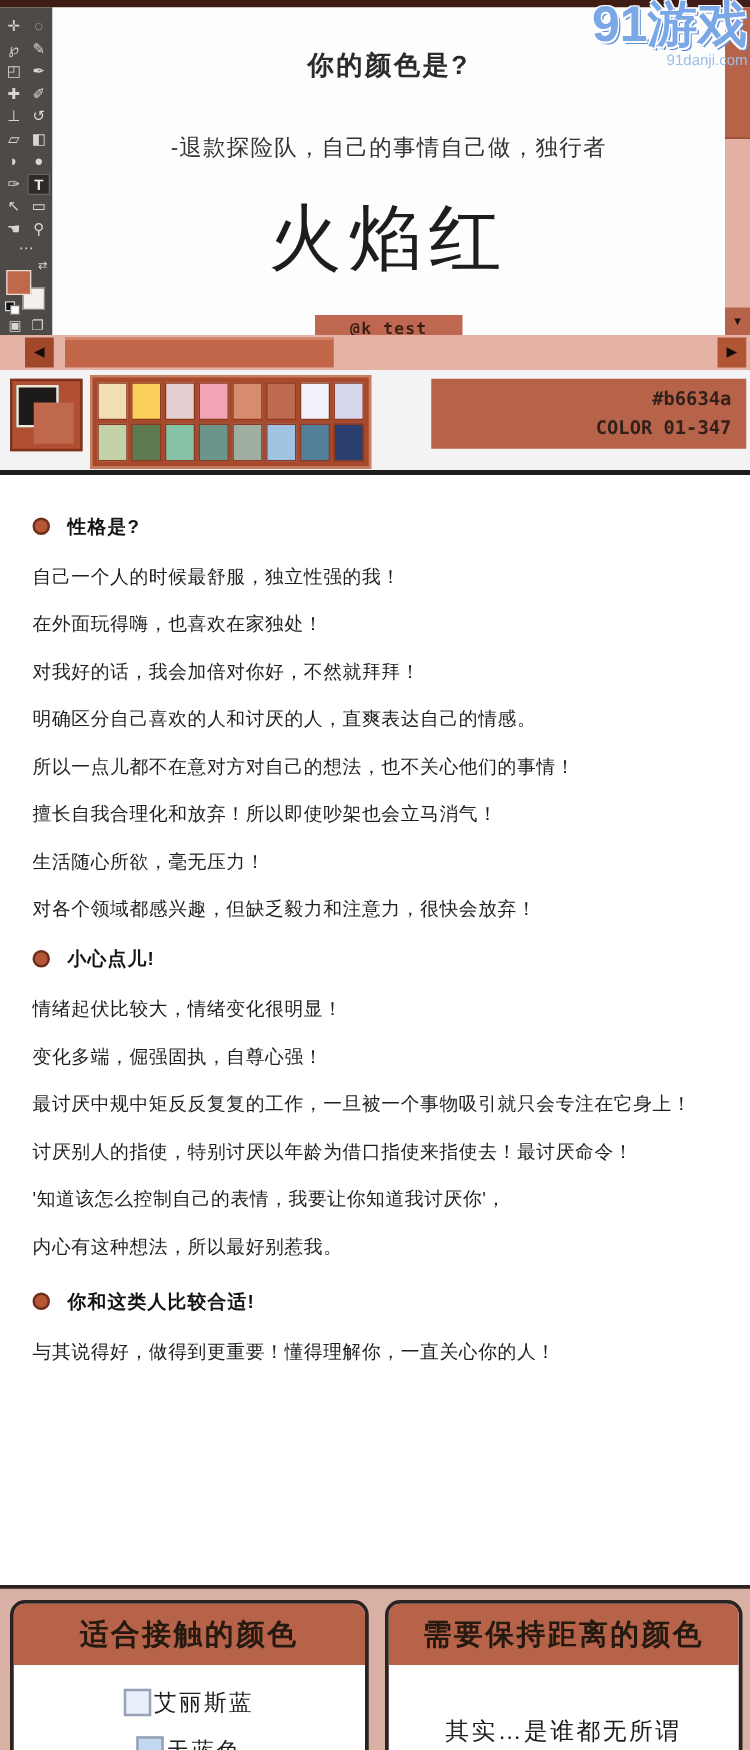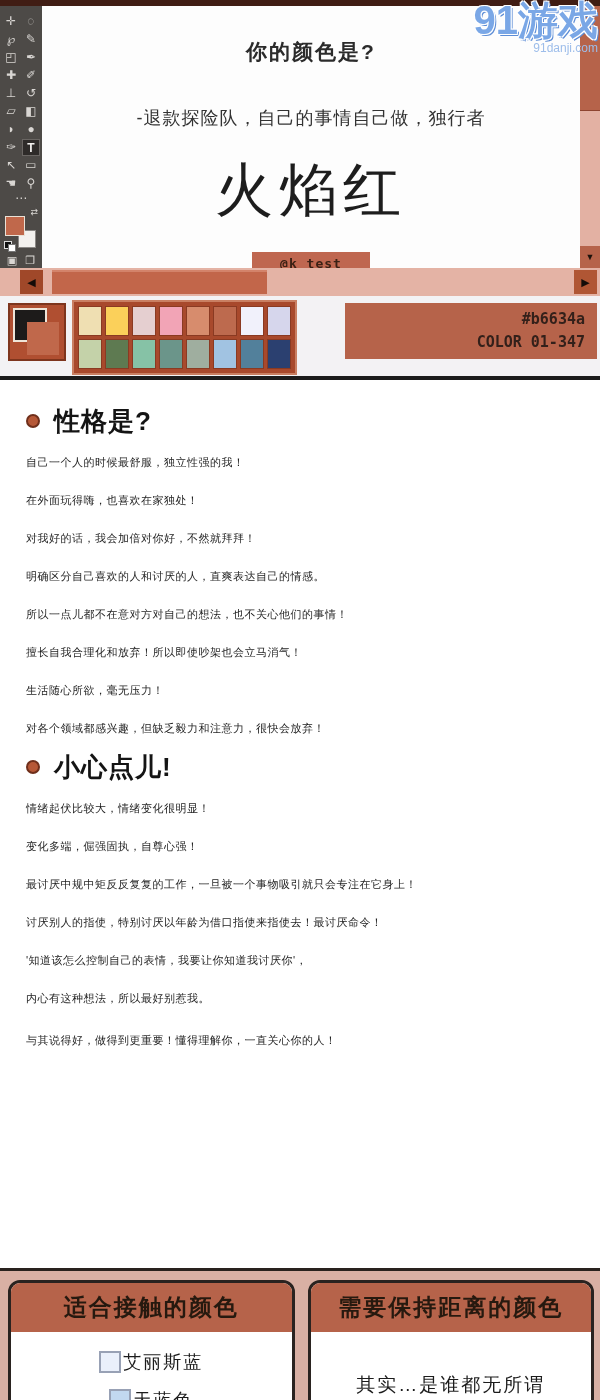--- a/index.html
+++ b/index.html
@@ -55,22 +55,22 @@
                gap:3px;background:#a8492c;padding:4px;border:2px solid #c97f62;}
   .swatch{width:24px;height:30px;border:1px solid #8a3a22;box-sizing:border-box;cursor:pointer;}
   .info{position:absolute;left:345px;top:7px;width:252px;height:56px;background:#b6634a;
         display:flex;flex-direction:column;justify-content:center;align-items:flex-end;padding-right:12px;box-sizing:border-box;
         font-family:"DejaVu Sans Mono",monospace;font-size:15px;font-weight:bold;color:#33201a;line-height:23px;}
 
   
   .content{height:888px;box-sizing:border-box;overflow:hidden;padding:28px 10px 0 26px;background:#fff;}
   .sec-title{display:flex;align-items:center;gap:14px;height:26px;margin-bottom:16px;}
   .bullet{width:14px;height:14px;border-radius:50%;background:#b65837;border:2px solid #6f2f1b;box-sizing:border-box;}
-  .sec-title span.t{font-size:26px;font-weight:bold;color:#141414;letter-spacing:1px;}
-  .content p{margin:0 0 14px 0;font-size:11px;line-height:24px;color:#1f1f1f;letter-spacing:0.5px;}
+  .sec-title span.t{font-size:15px;font-weight:bold;color:#141414;letter-spacing:1px;}
+  .content p{margin:0 0 14px 0;font-size:15px;line-height:24px;color:#1f1f1f;letter-spacing:0.5px;}
   .sec2{margin-top:12px;}
   .sec3{margin-top:18px;}
 
   
   .bottom{height:129px;background:#d9b0a4;border-top:3px solid #29221e;display:flex;gap:13px;
           padding:9px 6px 0 8px;box-sizing:content-box;overflow:hidden;}
   .box{flex:1;background:#fff;border:3px solid #2a2320;border-radius:12px;overflow:hidden;height:150px;}
   .box-head{background:#b6634a;color:#26190f;font-size:23px;font-weight:bold;text-align:center;
             padding:9px 0;letter-spacing:2px;}
   .box-body{display:flex;flex-direction:column;align-items:center;}
@@ -205,20 +205,24 @@
         <span class="t">小心点儿!</span>
       </div>
       <p>情绪起伏比较大，情绪变化很明显！</p>
       <p>变化多端，倔强固执，自尊心强！</p>
       <p>最讨厌中规中矩反反复复的工作，一旦被一个事物吸引就只会专注在它身上！</p>
       <p>讨厌别人的指使，特别讨厌以年龄为借口指使来指使去！最讨厌命令！</p>
       <p>'知道该怎么控制自己的表情，我要让你知道我讨厌你'，</p>
       <p>内心有这种想法，所以最好别惹我。</p>
     </div>
     <div class="section sec3">
+      <div class="sec-title">
+        <span class="bullet"></span>
+        <span class="t">你和这类人比较合适!</span>
+      </div>
       <p>与其说得好，做得到更重要！懂得理解你，一直关心你的人！</p>
     </div>
   </div>
 
   <div class="bottom">
     <div class="box">
       <div class="box-head">适合接触的颜色</div>
       <div class="box-body">
         <div class="color-item">
           <span class="sw" style="background: rgb(234, 240, 251);"></span>

